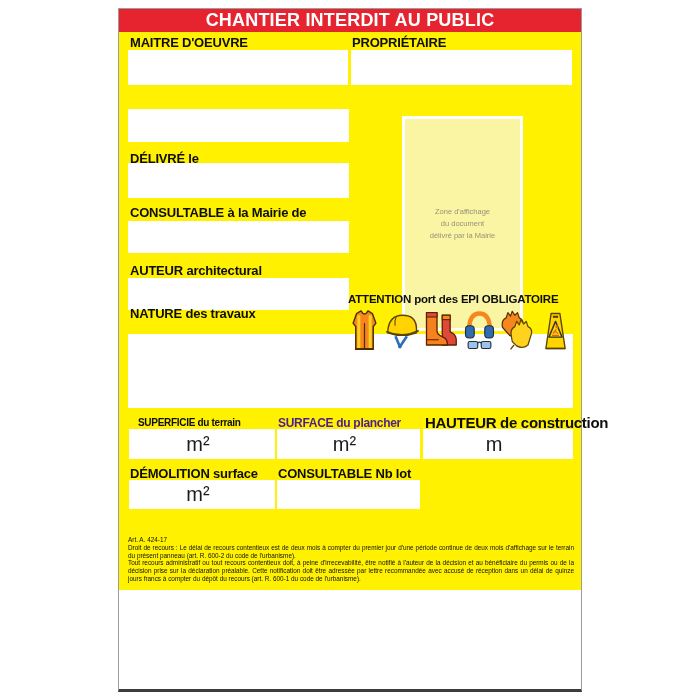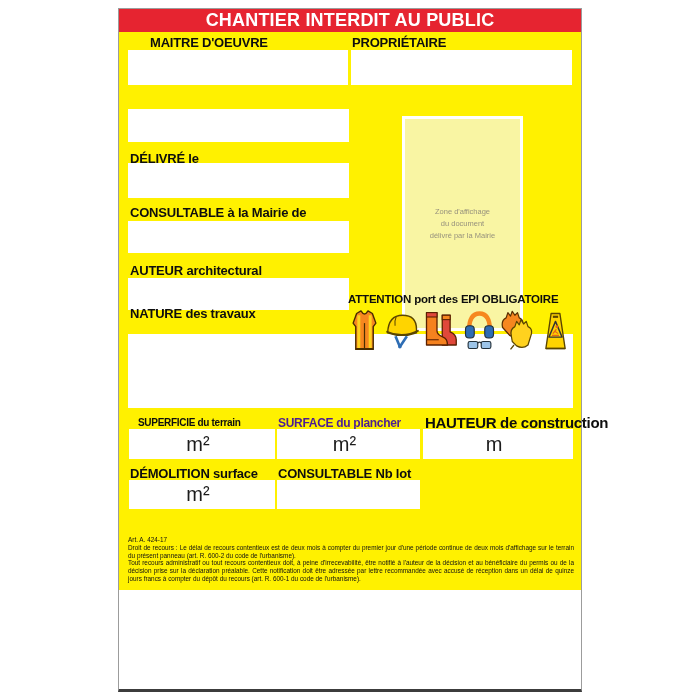--- a/index.html
+++ b/index.html
@@ -53,21 +53,21 @@
 <body>
 
 <div class="sign">
 
   <div class="red-header">
     <span class="title">CHANTIER INTERDIT AU PUBLIC</span>
   </div>
 
   <div class="yellow-body">
 
-    <span class="lbl" style="left:11px;top:5px;margin-left:20px;">MAITRE D'OEUVRE</span>
+    <span class="lbl" style="left:11px;top:5px;">MAITRE D'OEUVRE</span>
     <div class="wbox" style="left:9px;top:18px;width:220px;height:35px;"></div>
     <span class="lbl" style="left:233px;top:5px;">PROPRIÉTAIRE</span>
     <div class="wbox" style="left:232px;top:18px;width:221px;height:35px;"></div>
 
     <div class="wbox" style="left:9px;top:77px;width:221px;height:33px;"></div>
 
     <span class="lbl" style="left:11px;top:121px;">DÉLIVRÉ le</span>
     <div class="wbox" style="left:9px;top:131px;width:221px;height:35px;"></div>
 
     <span class="lbl" style="left:11px;top:175px;">CONSULTABLE à la Mairie de</span>

